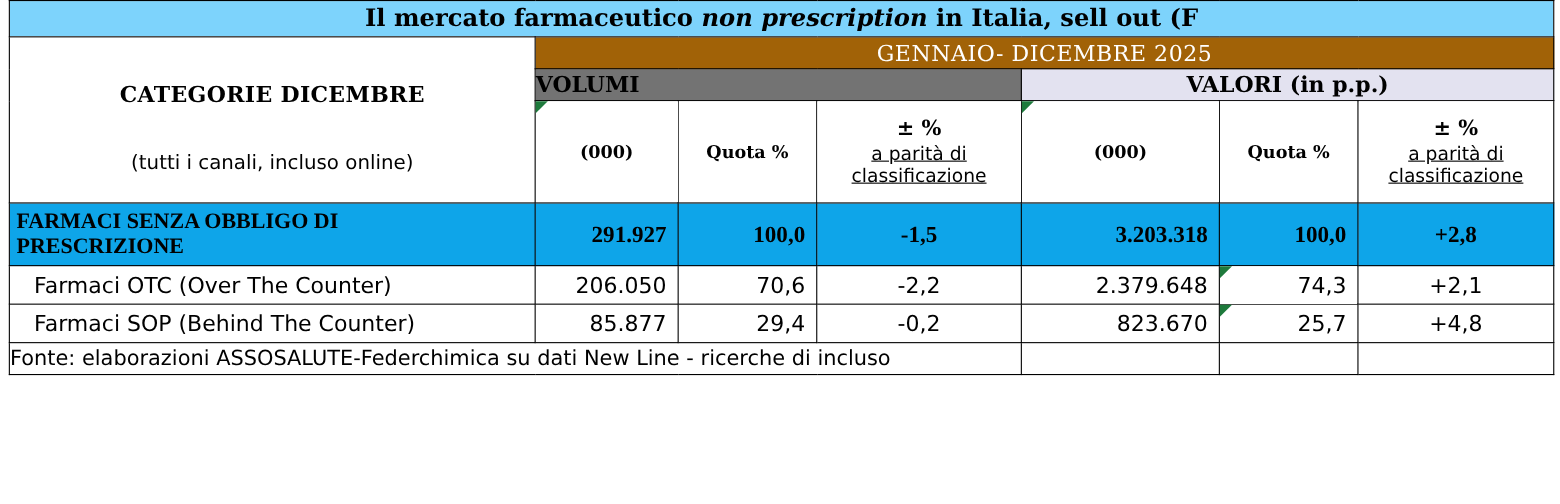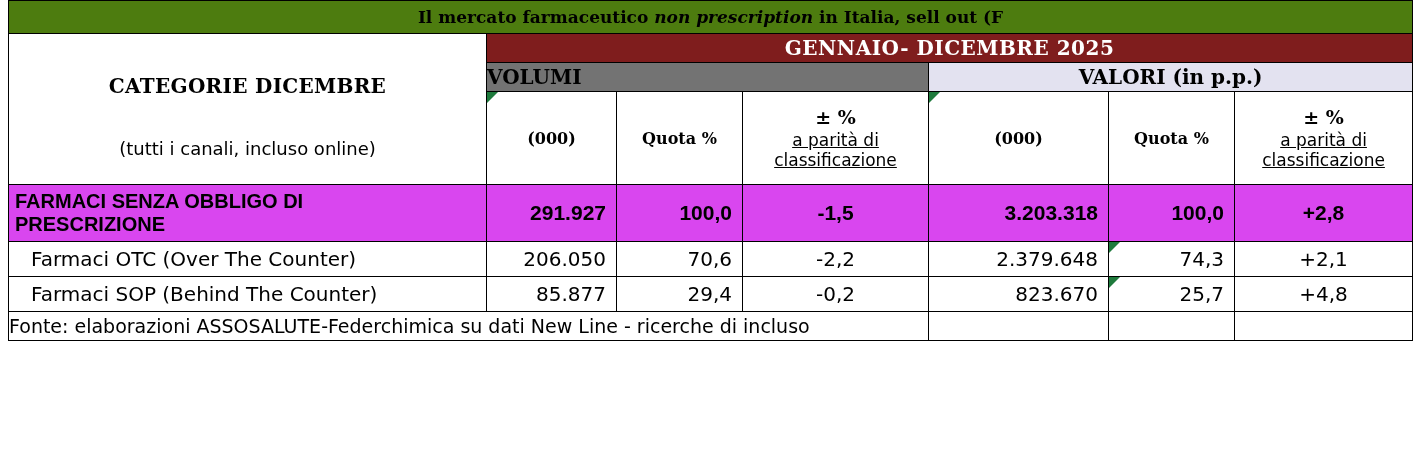--- a/index.html
+++ b/index.html
@@ -36,36 +36,36 @@
     width: 1404px;
     margin-left: 8px;
     font-family: "DejaVu Sans", sans-serif;
   }
   table.data td, table.data th {
     border: 1px solid #000000;
     padding: 0;
     vertical-align: middle;
   }
   .banner {
-    background: #4d7c0f;
-    text-align: center;
-    font-weight: bold;
-    font-size: 17px;
+    background: #7dd3fc;
+    text-align: center;
+    font-weight: bold;
+    font-size: 22px;
     font-family: "DejaVu Serif", serif;
     height: 32px;
     line-height: 32px;
     white-space: nowrap;
     overflow: hidden;
   }
   .banner i { font-style: italic; }
   .period {
-    background: #7f1d1d;
+    background: #a16207;
     color: #ffffff;
     text-align: center;
-    font-weight: bold;
+    font-weight: normal;
     font-size: 20px;
     font-family: "DejaVu Serif", serif;
     height: 28px;
     line-height: 28px;
     letter-spacing: 0.5px;
   }
   .cat-head {
     background: #ffffff;
     text-align: center;
     vertical-align: top;
@@ -121,24 +121,24 @@
   }
   .subhead .ln { display: block; line-height: 1.18; text-decoration: underline; }
   .corner::before {
     content: "";
     position: absolute;
     left: 0; top: 0;
     border-top: 11px solid #1e7a3c;
     border-right: 11px solid transparent;
   }
   .row-total td {
-    background: #d946ef;
+    background: #0ea5e9;
     font-weight: bold;
     font-size: 21px;
-    font-family: Liberation Sans, sans-serif;
+    font-family: Liberation Serif, serif;
     height: 56px;
   }
   .row-total .label {
     text-align: left;
     padding-left: 6px;
     line-height: 1.15;
     font-size: 20px;
   }
   .row-total .num { text-align: right; padding-right: 10px; }
   .row-total .ctr { text-align: center; }

